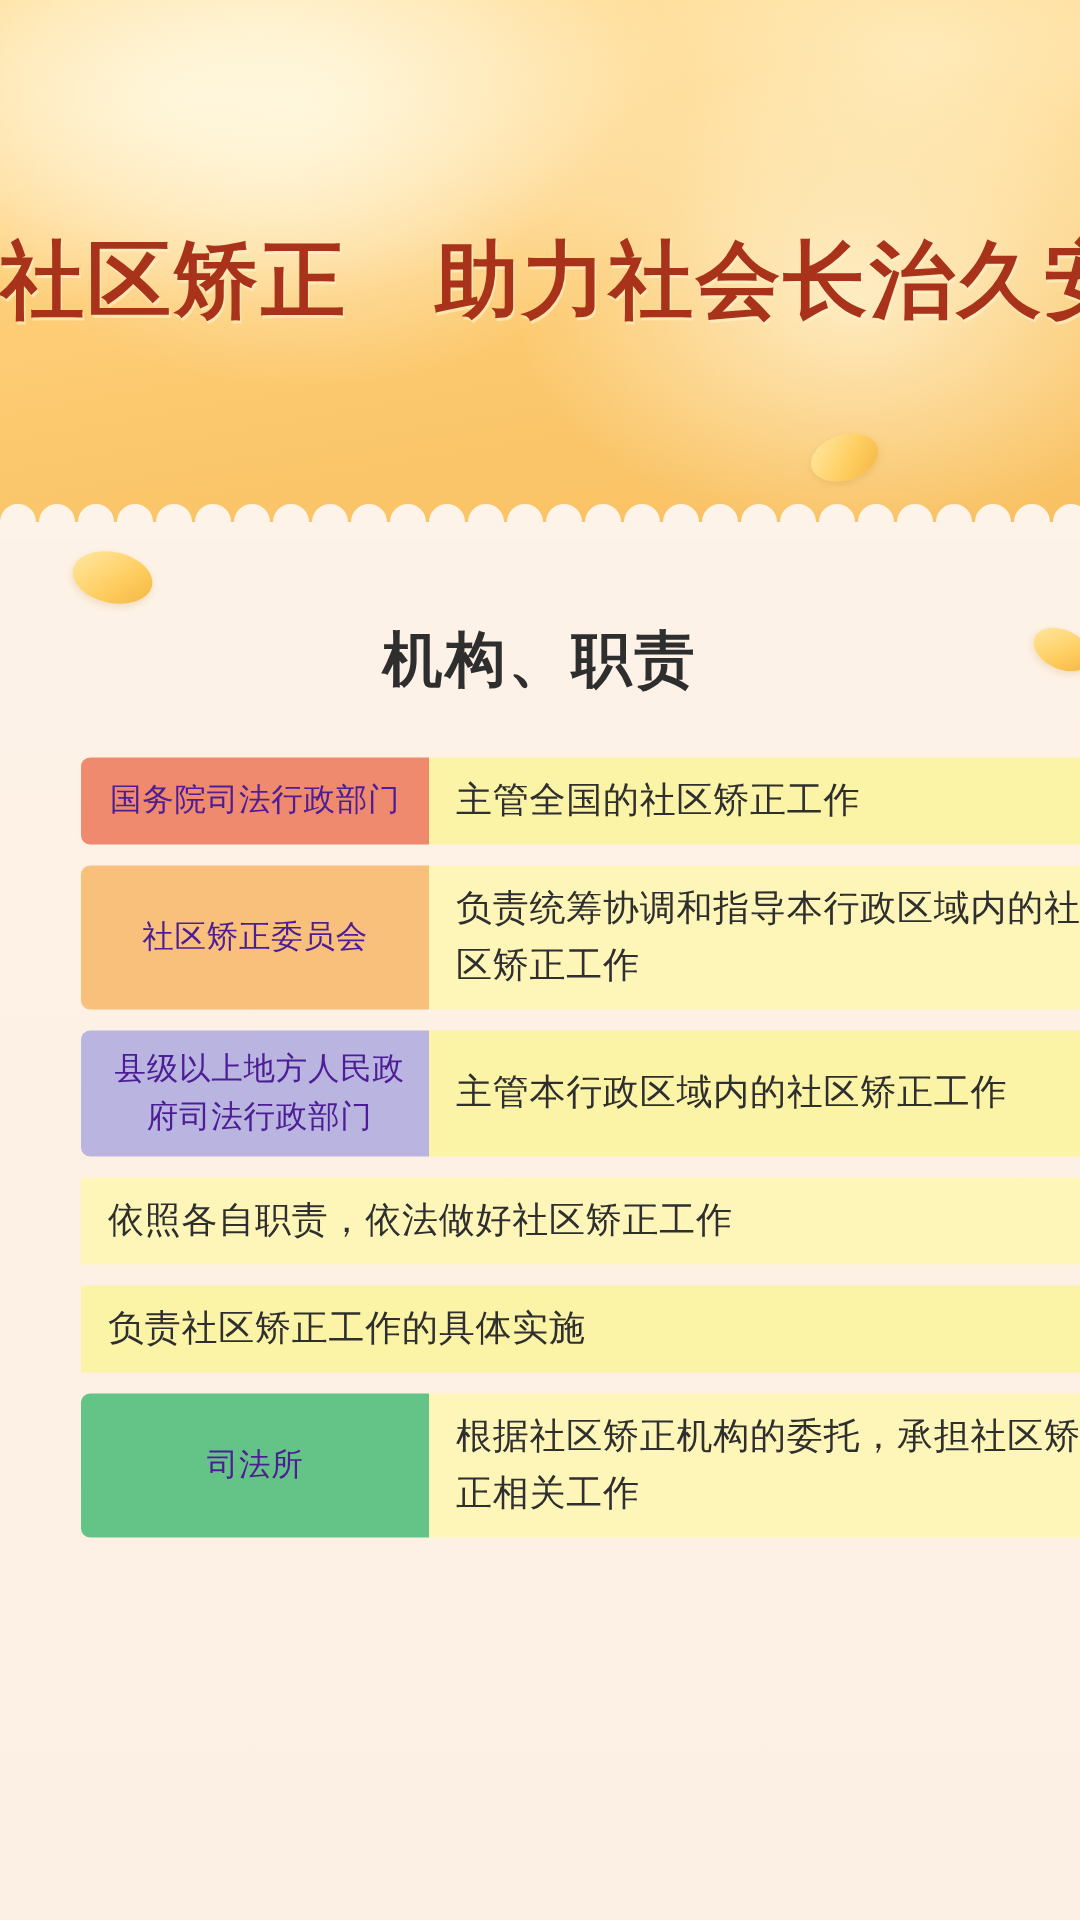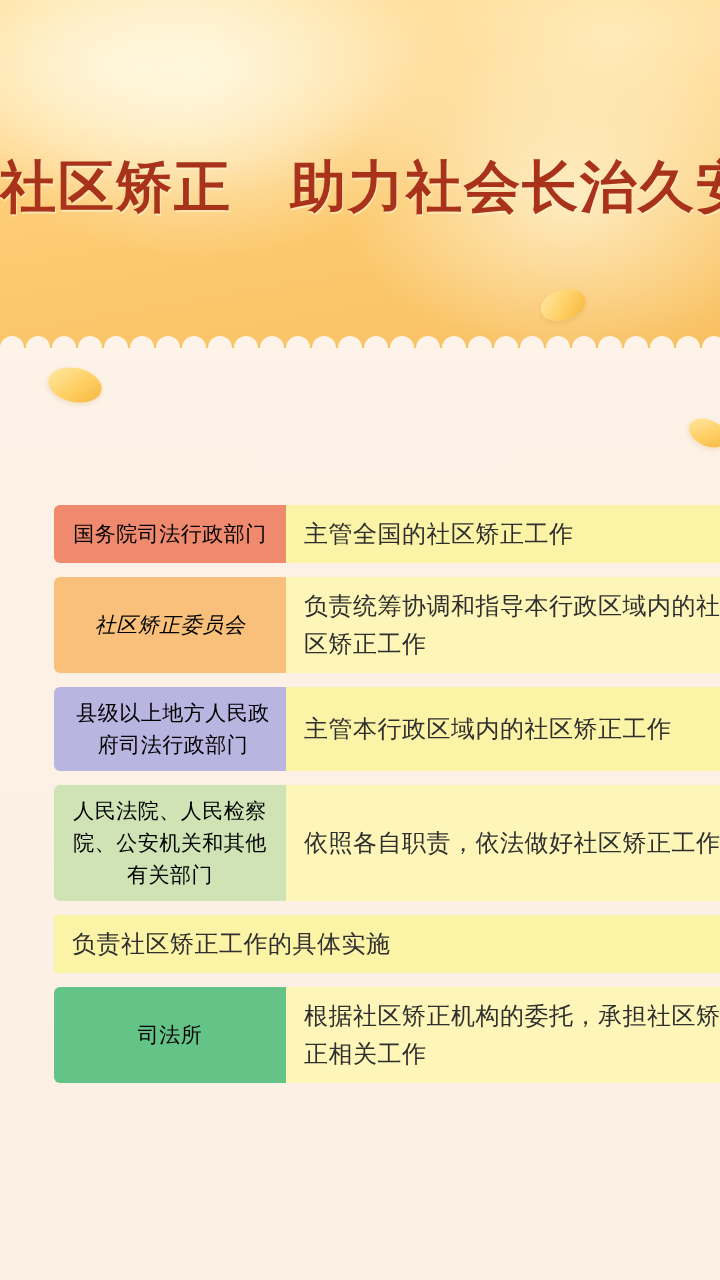--- a/index.html
+++ b/index.html
@@ -134,21 +134,21 @@
     width: 232px;
     flex: 0 0 232px;
     box-sizing: border-box;
     padding: 10px 14px;
     display: flex;
     align-items: center;
     justify-content: center;
     text-align: center;
     font-size: 21px;
     line-height: 32px;
-    color: #000000;
+    color: #4c1d95;
     border-radius: 6px 0 0 6px;
     letter-spacing: 0.5px;
   }
   .row-desc {
     flex: 1 1 auto;
     box-sizing: border-box;
     padding: 10px 18px;
     display: flex;
     align-items: center;
     font-size: 24px;
@@ -198,36 +198,36 @@
         <i></i>
         <i></i>
         <i></i>
       </div>
   </div>
 
   <div class="coin c1"></div>
   <div class="coin c2"></div>
   <div class="coin c3"></div>
 
+  <div class="section-title">机构、职责</div>
 
   <div class="rows" id="rows">
       <div class="row">
         <div class="row-label" style="background: rgb(240, 138, 110);">国务院司法行政部门</div>
         <div class="row-desc" style="background: rgb(251, 243, 166);">主管全国的社区矫正工作</div>
       </div>
       <div class="row">
-        <div class="row-label" style="background: rgb(248, 192, 122); font-style: italic;">社区矫正委员会</div>
+        <div class="row-label" style="background: rgb(248, 192, 122);">社区矫正委员会</div>
         <div class="row-desc" style="background: rgb(253, 246, 184);">负责统筹协调和指导本行政区域内的社区矫正工作</div>
       </div>
       <div class="row">
         <div class="row-label" style="background: rgb(185, 180, 224); padding-left: 20px;">县级以上地方人民政府司法行政部门</div>
         <div class="row-desc" style="background: rgb(251, 243, 166);">主管本行政区域内的社区矫正工作</div>
       </div>
       <div class="row">
-        <div class="row-label" style="background: rgb(207, 227, 180);">人民法院、人民检察院、公安机关和其他有关部门</div>
         <div class="row-desc" style="background: rgb(253, 246, 184);">依照各自职责，依法做好社区矫正工作</div>
       </div>
       <div class="row">
         <div class="row-desc" style="background: rgb(251, 243, 166);">负责社区矫正工作的具体实施</div>
       </div>
       <div class="row">
         <div class="row-label" style="background: rgb(100, 195, 135);">司法所</div>
         <div class="row-desc" style="background: rgb(253, 246, 184);">根据社区矫正机构的委托，承担社区矫正相关工作</div>
       </div>
     </div>

